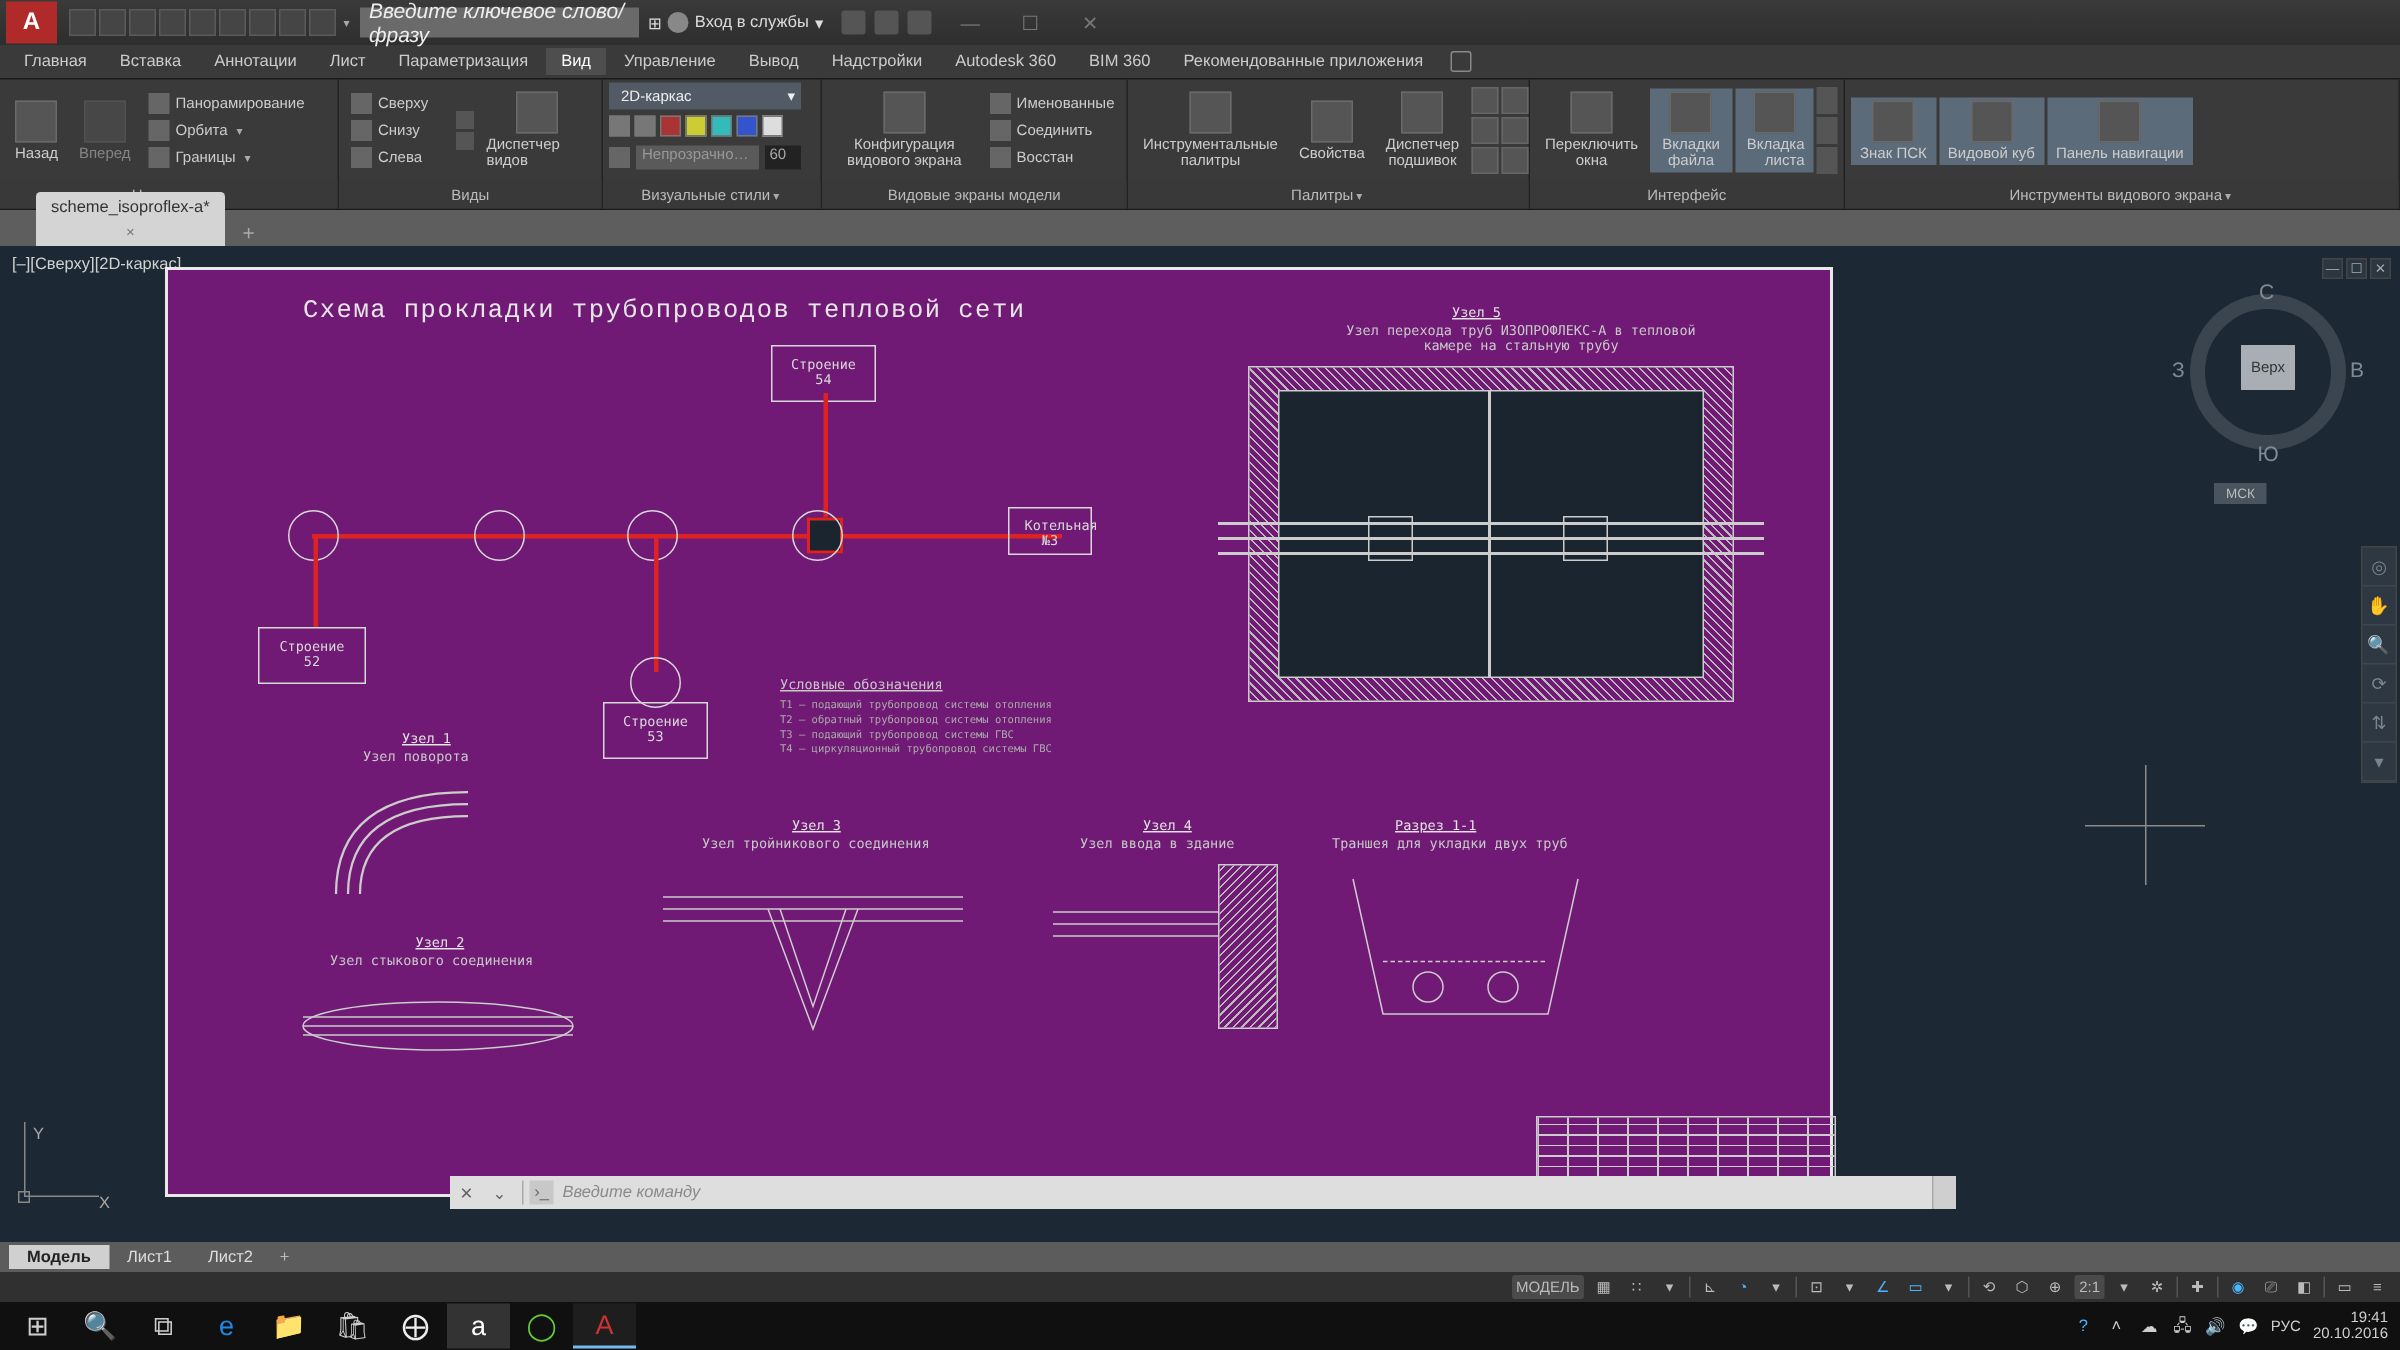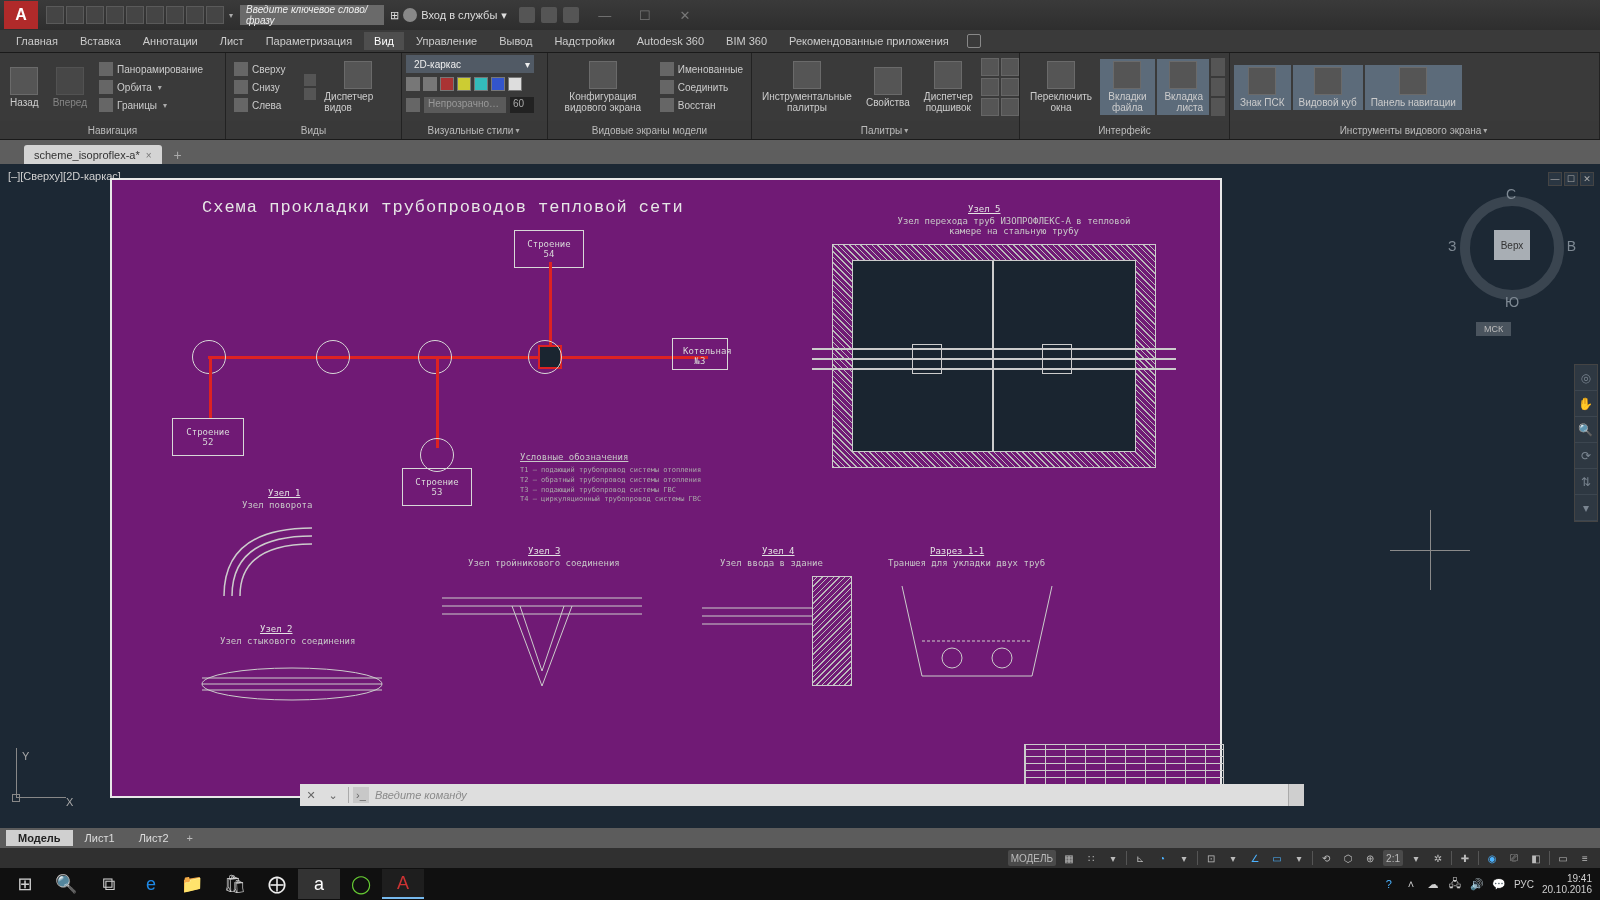--- a/index.html
+++ b/index.html
@@ -7,21 +7,21 @@
 
 
 .titlebar { height: 30px; background: linear-gradient(#3a3a3a,#2e2e2e); display: flex; align-items: center; color: #c8c8c8; font-size: 11px; }
 .app-logo { width: 34px; height: 28px; background: #b02a2a; margin: 1px 4px; display:flex; align-items:center; justify-content:center; color:#fff; font-weight:bold; font-size:16px; }
 .qat { display: flex; gap: 2px; padding: 0 4px; }
 .qat-btn { width: 18px; height: 18px; background: #454545; border: 1px solid #5a5a5a; cursor:pointer; }
 .qat-arrow { width:10px; display:flex; align-items:center; justify-content:center; color:#aaa; font-size:8px; }
 .title-text { flex: 1; text-align: center; }
 .title-text .app { color:#c0c0c0; }
 .title-text .doc { color:#c0c0c0; margin-left:20px; }
-.search-box { background:#6a6a6a; width:144px; height:20px; padding:2px 6px; font-style:italic; color:#eee; font-size:10px; display:flex; align-items:center; }
+.search-box { background:#6a6a6a; width:186px; height:20px; padding:2px 6px; font-style:italic; color:#eee; font-size:14px; display:flex; align-items:center; }
 .signin { display:flex; align-items:center; gap:4px; padding:0 6px; font-size:11px; color:#ddd; }
 .signin-ico { width:14px; height:14px; background:#888; border-radius:50%; }
 .help-cluster { display:flex; gap:6px; padding:0 6px; }
 .help-ico { width:16px; height:16px; background:#555; border-radius:2px; }
 .win-controls { display:flex; }
 .win-btn { width:40px; height:28px; display:flex; align-items:center; justify-content:center; color:#777; font-size:13px; }
 
 
 .menu-row { height:22px; background:#3a3a3a; display:flex; align-items:center; padding:0 6px; gap:2px; font-size:11px; color:#ccc; }
 .menu-item { padding:3px 10px; cursor:pointer; }
@@ -46,21 +46,21 @@
 .trans-val { background:#222; color:#aaa; font-size:10px; padding:1px 3px; width:24px; height:16px; }
 .sw-row { display:flex; gap:3px; margin:2px 0; }
 .swatch { width:14px; height:14px; border:1px solid #777; }
 .sw-grey { background:#777; } .sw-red { background:#a33; } .sw-yellow { background:#cc3; } .sw-cyan { background:#3bb; } .sw-blue { background:#35c; } .sw-white { background:#ddd; }
 .grid-btns { display:grid; grid-template-columns:repeat(2,18px); gap:2px; }
 .grid-btns .g { width:18px; height:18px; background:#555; border:1px solid #666; }
 
 
 .filetabs { height:24px; background:#5e5e5e; display:flex; align-items:flex-end; padding:0 6px; }
 .spacer-left { width:18px; }
-.filetab { background:#d4d4d4; color:#333; font-size:11px; padding:4px 10px 3px; border-radius:3px 3px 0 0; display:flex; align-items:center; gap:6px; }
+.filetab { background:#d4d4d4; color:#333; font-size:11px; padding:4px 10px 3px; border-radius:3px 3px 0 0; display:flex; align-items:center; gap:6px;flex-direction:column; }
 .filetab .close { color:#777; font-size:10px; }
 .newtab { width:20px; height:18px; margin-left:6px; color:#aaa; display:flex; align-items:center; justify-content:center; font-size:14px; }
 
 
 .workspace { position:relative; height:calc(900px - 30px - 22px - 88px - 24px - 20px - 20px - 32px); background:#1c2834; }
 .vp-label { position:absolute; top:6px; left:8px; color:#d0d0d0; font-size:11px; }
 .drawing-frame { position:absolute; top:14px; left:78px; width:1112px; height:620px; border:2px solid #e8e8e8; background:#701a75;margin-left:32px; }
 .ucs { position:absolute; left:16px; bottom:30px; color:#a8a8a8; font-size:11px; }
 .ucs .yax { position:absolute; left:6px; top:-48px; } .ucs .xax { position:absolute; left:50px; top:-2px; }
 .ucs-line-v { position:absolute; left:0; bottom:0; width:1px; height:50px; background:#888; }
@@ -442,21 +442,21 @@
     </div>
 
     <div class="detail-text white" style="top:308px;left:156px;text-decoration:underline">Узел 1</div>
     <div class="detail-text" style="top:320px;left:130px">Узел поворота</div>
     <div style="position:absolute;top:336px;left:100px;width:130px;height:90px">
       <svg width="130" height="90">
           <path d="M20 80 Q20 20 100 20 M28 80 Q28 28 100 28 M12 80 Q12 12 100 12" stroke="#ccc" fill="none" stroke-width="1.5"></path>
         </svg>
     </div>
 
-    <div class="detail-text white" style="top:444px;left:148px;text-decoration:underline">Узел 2</div>
+    <div class="detail-text white" style="top:444px;left:165px;text-decoration:underline">Узел 2</div>
     <div class="detail-text" style="top:456px;left:108px">Узел стыкового соединения</div>
     <div style="position:absolute;top:474px;left:80px;width:200px;height:60px">
       <svg width="200" height="60">
           <ellipse cx="100" cy="30" rx="90" ry="16" stroke="#ccc" fill="none"></ellipse>
           <line x1="10" y1="30" x2="190" y2="30" stroke="#ccc"></line>
           <line x1="10" y1="24" x2="190" y2="24" stroke="#ccc"></line>
           <line x1="10" y1="36" x2="190" y2="36" stroke="#ccc"></line>
         </svg>
     </div>
 

